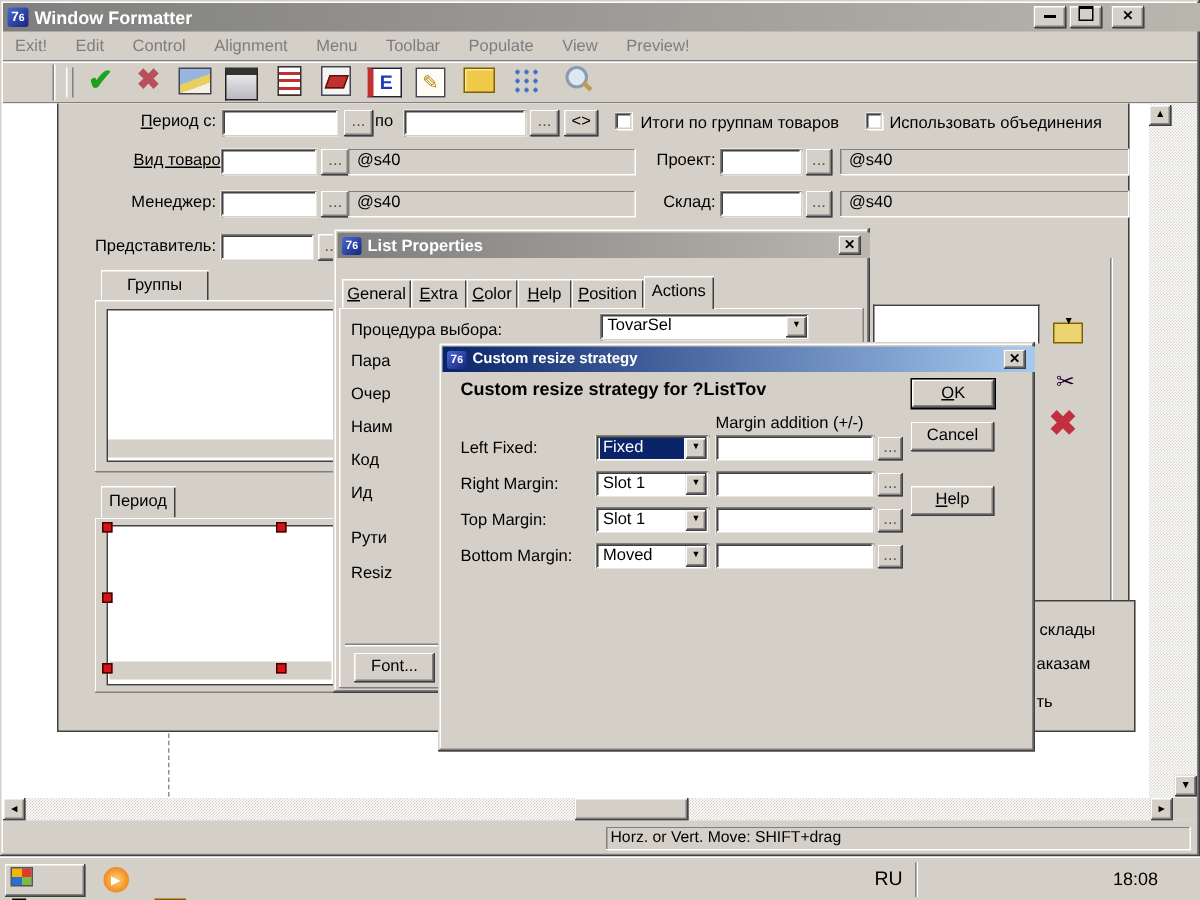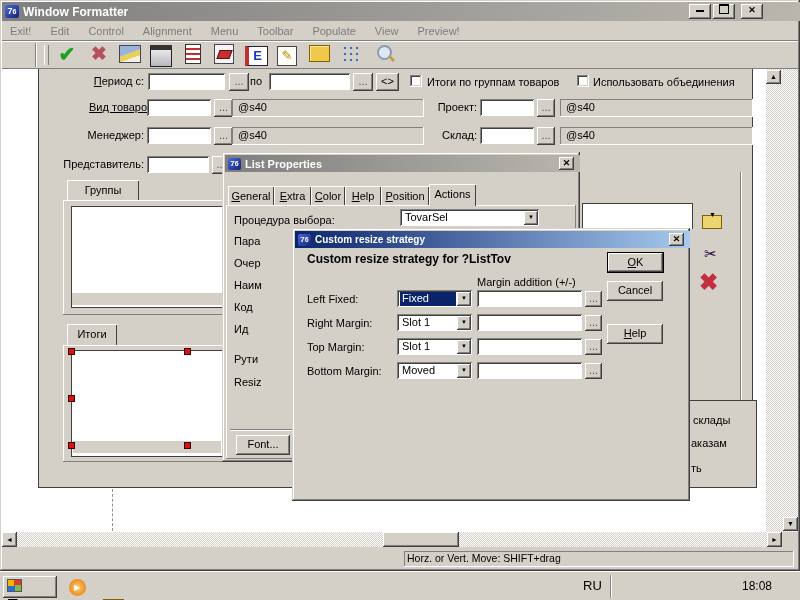--- a/index.html
+++ b/index.html
@@ -138,21 +138,21 @@
 
       <div class="abs lbl rlbl" style="left:2px;top:89px;width:103px;">Представитель:</div>
       <div class="abs field" style="left:108px;top:87px;width:63px;height:18px;"></div>
       <div class="abs btn" style="left:173px;top:87px;width:18px;height:18px;color:#555;">...</div>
 
       <div class="abs tab" style="left:28px;top:111px;width:72px;height:21px;">Группы товаров</div>
       <div class="abs raised-thin" style="left:24px;top:131px;width:164px;height:115px;"></div>
       <div class="abs listbox" style="left:32px;top:137px;width:152px;height:100px;"></div>
       <div class="abs" style="left:33px;top:224px;width:150px;height:12px;background:#d4d0c8;"></div>
 
-      <div class="abs tab" style="left:28px;top:255px;width:50px;height:21px;">Итоги</div>
+      <div class="abs tab" style="left:28px;top:255px;width:50px;height:21px;">Период</div>
       <div class="abs raised-thin" style="left:24px;top:276px;width:164px;height:117px;"></div>
       <div class="abs listbox" style="left:32px;top:281px;width:152px;height:105px;"></div>
       <div class="abs" style="left:34px;top:372px;width:148px;height:12px;background:#d4d0c8;"></div>
       <div class="abs handle" style="left:29px;top:279px;"></div>
       <div class="abs handle" style="left:145px;top:279px;"></div>
       <div class="abs handle" style="left:29px;top:326px;"></div>
       <div class="abs handle" style="left:29px;top:373px;"></div>
       <div class="abs handle" style="left:145px;top:373px;"></div>
 
       <div class="abs" style="left:543px;top:134px;width:109px;height:25px;background:#fff;border:1px solid #404040;border-bottom:none;"></div>

